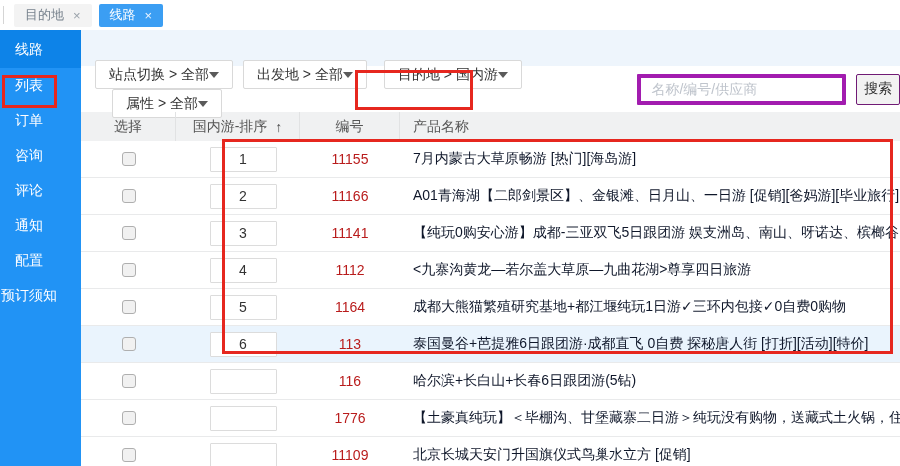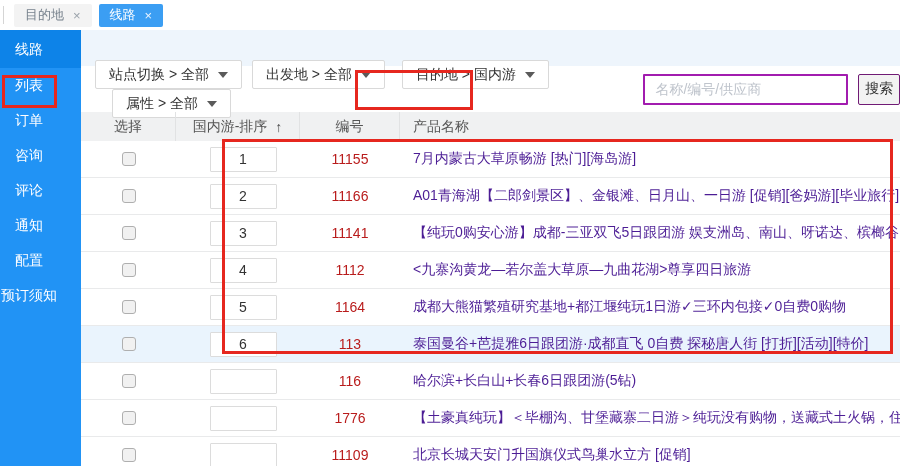--- a/index.html
+++ b/index.html
@@ -35,31 +35,31 @@
   .sb-header { height: 38px; line-height: 38px; padding-left: 15px; background: #0d83e8; }
   .sb-item { height: 35px; line-height: 35px; padding-left: 15px; white-space: nowrap; cursor: pointer; }
   .sb-item.long { padding-left: 1px; }
 
   
   .main { position: absolute; left: 81px; top: 30px; right: 0; bottom: 0; background: #fff; }
   .band { height: 36px; background: #eef5fc; }
   .filters { height: 46px; display: flex; align-items: center; padding-left: 14px; background: #fff; }
   .dropdown {
     height: 29px; border: 1px solid #d9d9d9; border-radius: 2px; background: #fff;
-    display: inline-flex; align-items: center; gap: 9px; padding: 0 13px;
+    display: inline-flex; align-items: center; padding: 0 13px;
     font-size: 14px; color: #333; margin-right: 10px; cursor: pointer; white-space: nowrap;
   }
   .dropdown.dd-dest { margin-left: 7px; margin-right: 10px; }
   .dropdown.dd-attr { margin-left: 17px; }
   .caret {
     width: 0; height: 0; border-left: 5px solid transparent;
     border-right: 5px solid transparent; border-top: 6px solid #5a5a5a;
   }
   .search-input {
-    width: 210px; height: 31px; border: 2px solid #a21caf; border-radius: 1px;
+    width: 210px; height: 31px; border: 4px solid #a21caf; border-radius: 1px;
     padding: 0 10px; font-size: 14px; color: #333; outline: none;
     font-family: inherit;
   }
   .search-input::placeholder { color: #bfc4cc; }
   .search-btn {
     width: 46px; height: 31px; margin-left: 10px; background: #f2f2f2;
     border: 1px solid #701a75; border-radius: 2px; font-size: 14px; color: #333;
     font-family: inherit; cursor: pointer;
   }
 
@@ -75,21 +75,21 @@
   .c3 { width: 100px; flex: none; }
   .c4 { flex: 1; min-width: 0; }
   .sort-arrow { font-weight: 700; color: #4a4a4a; margin-left: 8px; font-size: 14px; }
 
   .trow {
     height: 37px; display: flex; align-items: center;
     border-bottom: 1px solid #e9eaeb; background: #fff; font-size: 14px;
   }
   .trow.hl { background: #eaf4fd; }
   .trow .cell { display: flex; align-items: center; justify-content: center; }
-  .trow .c4 { justify-content: flex-start; padding-left: 13px; white-space: nowrap; overflow: hidden; color: #4c1d95; }
+  .trow .c4 { justify-content: flex-start; padding-left: 13px; white-space: nowrap; overflow: hidden; color: #0f172a; }
   .cb {
     width: 14px; height: 14px; border: 1px solid #afafaf; border-radius: 3px;
     background: #f1f1f1; display: inline-block; cursor: pointer;
   }
   .sort-box {
     width: 67px; height: 25px; border: 1px solid #dcdcdc; border-radius: 1px;
     text-align: center; font-size: 14px; color: #333; outline: none; background: #fff;
     font-family: inherit; margin-left: 10px;
   }
   .code { color: #b91c1c; }

